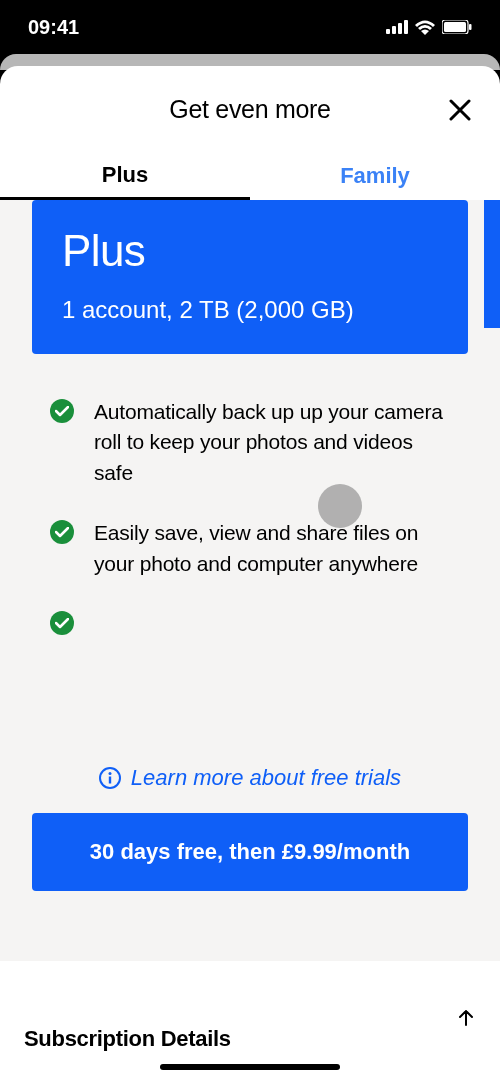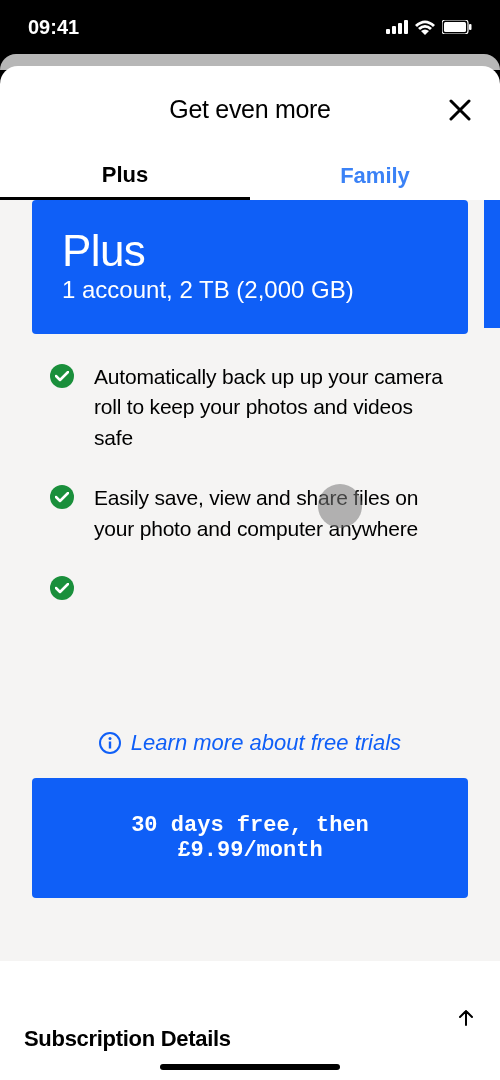--- a/index.html
+++ b/index.html
@@ -10,29 +10,29 @@
 .modal { position:absolute; top:66px; left:0; right:0; bottom:0; background:#fff; border-radius:18px 18px 0 0; display:flex; flex-direction:column; }
 .header { height:86px; display:flex; align-items:center; justify-content:center; position:relative; }
 .title { font-size:25px; font-weight:500; letter-spacing:-0.3px; }
 .close { position:absolute; right:24px; top:28px; width:32px; height:32px; display:flex; align-items:center; justify-content:center; cursor:pointer; }
 .tabs { display:flex; height:48px; }
 .tab { flex:1; display:flex; align-items:center; justify-content:center; font-size:22px; font-weight:600; color:#3b82f6; cursor:pointer; }
 .tab.active { color:#000; border-bottom:3px solid #000; }
 .content { flex:1; background:#f5f4f3; padding:0 32px; overflow:hidden; position:relative; }
 .plan-card { background:#0f5ff7; color:#fff; border-radius:4px; padding:26px 30px 30px; margin-top:0; }
 .plan-name { font-size:44px; font-weight:500; letter-spacing:-0.6px; }
-.plan-sub { font-size:24px; font-weight:400; }
+.plan-sub { font-size:24px; margin-top:20px; font-weight:400; }
 .peek { position:absolute; top:0; right:0; width:16px; height:128px; background:#0f5ff7; }
-.features { padding:28px 18px 0; }
+.features { padding:43px 18px 0; }
 .feature { display:flex; gap:20px; margin-bottom:30px; }
 .check { width:24px; height:24px; flex-shrink:0; margin-top:2px; }
 .check-circle { width:24px; height:24px; border-radius:50%; background:#1a8f3b; display:flex; align-items:center; justify-content:center; }
 .feature-text { font-size:21px; line-height:1.45; color:#000; letter-spacing:-0.2px; }
 .learn-more { display:flex; align-items:center; justify-content:center; gap:10px; color:#0f5ff7; font-size:22px; font-weight:500; margin-top:130px; cursor:pointer;font-style:italic; }
-.cta { background:#0f5ff7; color:#fff; text-align:center; padding:35px; font-size:22px; font-weight:600; border-radius:4px; margin:22px 0 30px; cursor:pointer;font-family:Liberation Mono, monospace; }
+.cta { background:#0f5ff7; color:#fff; text-align:center; padding:26px; font-size:22px; font-weight:600; border-radius:4px; margin:22px 0 30px; cursor:pointer; }
 .details-bar { position:absolute; bottom:0; left:0; right:0; background:#fff; padding:22px 24px 28px; display:flex; justify-content:space-between; align-items:center; cursor:pointer; }
 .details-text { font-size:22px; font-weight:700; letter-spacing:-0.3px;margin-top:43px; }
 .home-indicator { position:absolute; bottom:10px; left:50%; transform:translateX(-50%); width:180px; height:6px; background:#000; border-radius:3px; }
 .touch { position:absolute; width:44px; height:44px; border-radius:50%; background:rgba(120,120,120,0.55); pointer-events:none; }
 </style>
 </head>
 <body>
 
 <div class="status-bar">
   <span>09:41</span>

